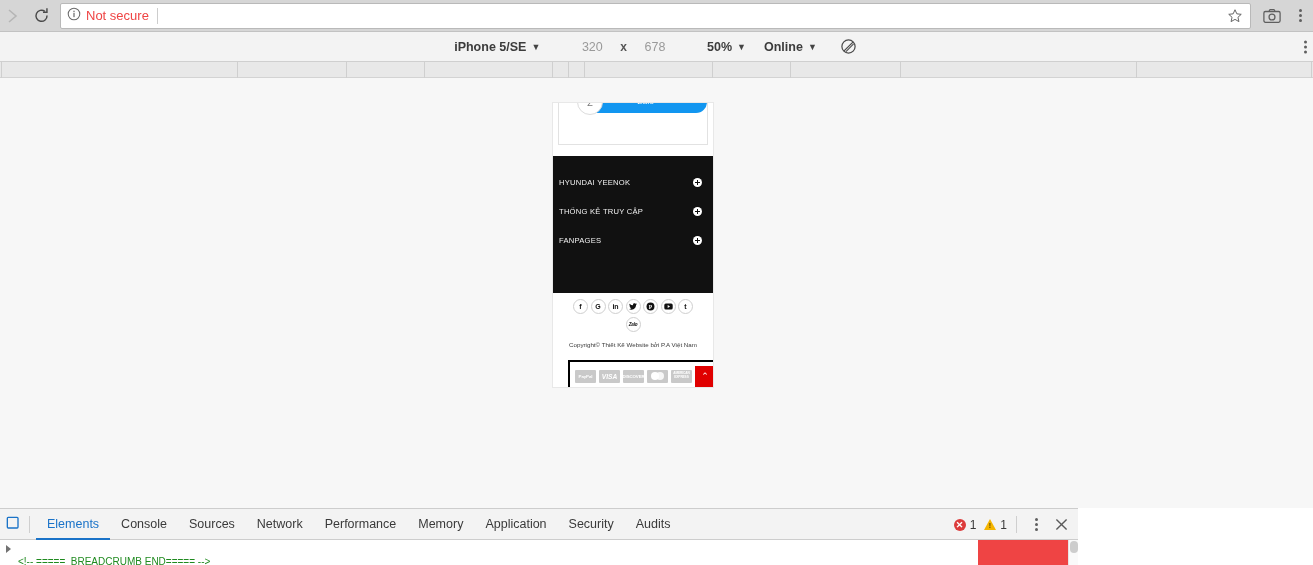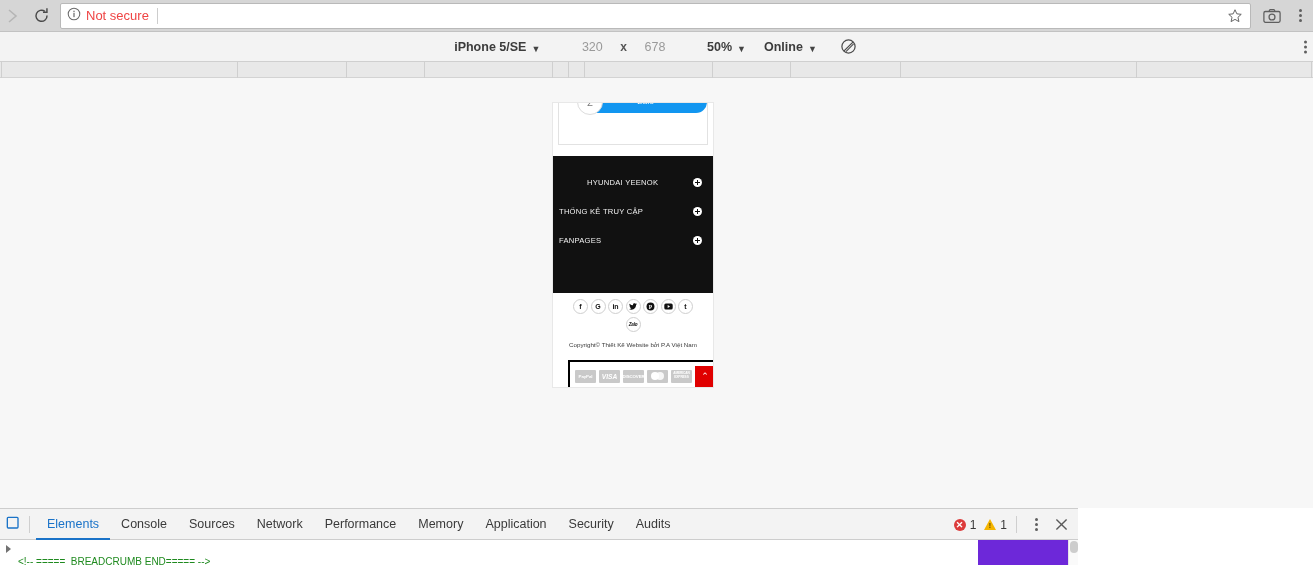--- a/index.html
+++ b/index.html
@@ -70,21 +70,21 @@
   
   #device-toolbar {
     position: absolute; left: 0; top: 32px;
     width: 1313px; height: 30px;
     background: #f3f3f3;
     border-bottom: 1px solid #cfcfcf;
     display: flex; align-items: center; justify-content: center;
     font-size: 12.5px; color: #333;
   }
   .dt-inner { display:flex; align-items:center; gap: 0; }
-  .dt-item { display:flex; align-items:flex-end; }
+  .dt-item { display:flex; align-items:center; }
   .dt-sel { font-weight: 600; color:#3c3c3c; cursor: pointer; white-space:nowrap; }
   .caret { margin-left:5px; font-size:9px; color:#444; }
   .dt-dim {
     width: 48px; text-align: center; color: #9a9a9a; font-size: 12.5px;
     border: 1px solid transparent; cursor: text;
   }
   .dt-x { color:#555; font-size:12px; margin: 0 4px; font-weight:600; }
   .dt-gap { width: 28px; }
   .dt-gap-sm { width: 18px; }
   .dt-throttle-icon { margin-left: 22px; width:20px;height:20px; display:flex;align-items:center;justify-content:center; cursor:pointer;}
@@ -146,21 +146,21 @@
     width: 160px; height: 137px;
     background: #111111;
   }
   .acc-row {
     position: relative;
     height: 29px;
     display: flex; align-items: center;
     padding: 0 11px 0 6px;
     cursor: pointer;
   }
-  .acc-row:first-child { margin-top: 12px; margin-left: 28px; }
+  .acc-row:first-child { margin-top: 12px; }
   .acc-label {
     color: #f2f2f2; font-size: 7.6px; letter-spacing: .25px;
     white-space: nowrap; flex:1;
     font-family: "Liberation Sans", sans-serif;
   }
   .plus-icon {
     width: 9px; height: 9px; border-radius: 50%;
     background: #ffffff; position: relative; flex: 0 0 auto;
   }
   .plus-icon::before, .plus-icon::after {
@@ -219,21 +219,21 @@
     width: 22px; height: 21px; background: #e00000;
     display:flex; align-items:center; justify-content:center;
     margin-left: 3px; cursor: pointer;
   }
   .scroll-top span { color:#fff; font-size:9px; line-height:1; }
 
   
   #devtools {
     position: absolute; left: 0; top: 508px;
     width: 1078px; height: 57px;
-    background: #6d28d9;
+    background: #ef4444;
     border-top: 1px solid #cdcdcd;
   }
   #dt-tabbar {
     position: relative;
     height: 31px;
     background: #f3f3f3;
     border-bottom: 1px solid #cdcdcd;
     display: flex; align-items: center;
   }
   .inspect-icon {

